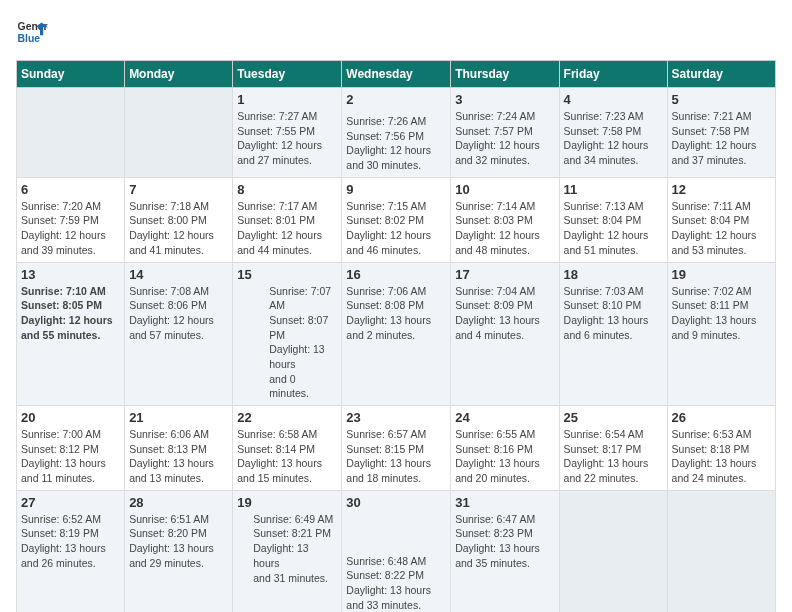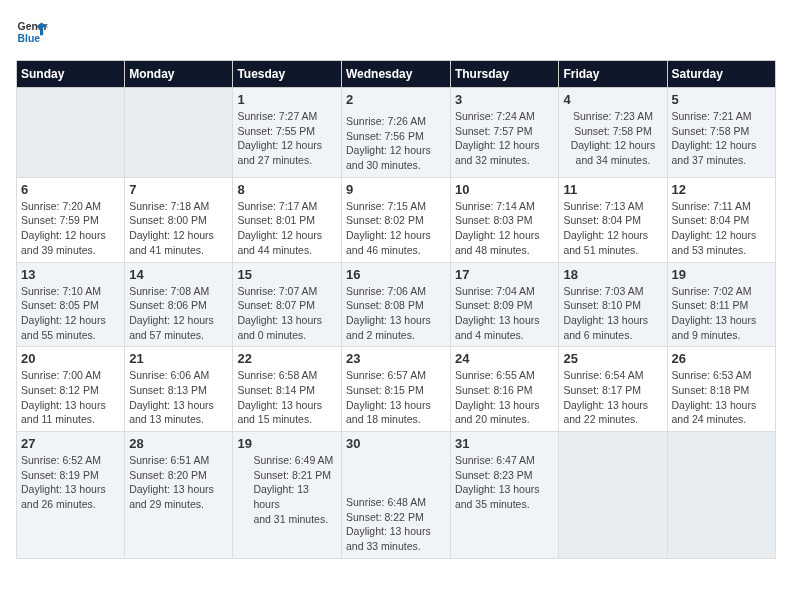--- a/index.html
+++ b/index.html
@@ -36,21 +36,21 @@
     .location {
       font-size: 16px;
       color: #555;
     }
     .calendar {
       width: 100%;
       border-collapse: collapse;
       font-size: 11px;
     }
     .calendar th {
-      background: #0f172a;
+      background: #0f766e;
       color: #fff;
       padding: 6px 4px;
       text-align: left;
       font-size: 12px;
       font-weight: bold;
       border: 1px solid #ccc;
     }
     .calendar td {
       vertical-align: top;
       padding: 4px;
@@ -130,21 +130,21 @@
         </td>
         <td>
           <span class="day-num">3</span>
           <div class="day-info" style="white-space: pre-line;">Sunrise: 7:24 AM
 Sunset: 7:57 PM
 Daylight: 12 hours
 and 32 minutes.</div>
         </td>
         <td>
           <span class="day-num">4</span>
-          <div class="day-info" style="white-space: pre-line; text-align: center;">Sunrise: 7:23 AM
+          <div class="day-info" style="white-space: pre-line;">Sunrise: 7:23 AM
 Sunset: 7:58 PM
 Daylight: 12 hours
 and 34 minutes.</div>
         </td>
         <td>
           <span class="day-num">5</span>
           <div class="day-info" style="white-space: pre-line;">Sunrise: 7:21 AM
 Sunset: 7:58 PM
 Daylight: 12 hours
 and 37 minutes.</div>
@@ -197,35 +197,35 @@
           <span class="day-num">12</span>
           <div class="day-info" style="white-space: pre-line;">Sunrise: 7:11 AM
 Sunset: 8:04 PM
 Daylight: 12 hours
 and 53 minutes.</div>
         </td>
       </tr>
       <tr class="row-shaded">
         <td>
           <span class="day-num">13</span>
-          <div class="day-info" style="white-space: pre-line;">Sunrise: 7:10 AM
+          <div class="day-info" style="white-space: pre-line; font-weight: bold;">Sunrise: 7:10 AM
 Sunset: 8:05 PM
 Daylight: 12 hours
 and 55 minutes.</div>
         </td>
         <td>
           <span class="day-num">14</span>
           <div class="day-info" style="white-space: pre-line;">Sunrise: 7:08 AM
 Sunset: 8:06 PM
 Daylight: 12 hours
 and 57 minutes.</div>
         </td>
         <td>
           <span class="day-num">15</span>
-          <div class="day-info" style="white-space: pre-line;">Sunrise: 7:07 AM
+          <div class="day-info" style="white-space: pre-line; margin-left: 32px;">Sunrise: 7:07 AM
 Sunset: 8:07 PM
 Daylight: 13 hours
 and 0 minutes.</div>
         </td>
         <td>
           <span class="day-num">16</span>
           <div class="day-info" style="white-space: pre-line;">Sunrise: 7:06 AM
 Sunset: 8:08 PM
 Daylight: 13 hours
 and 2 minutes.</div>

